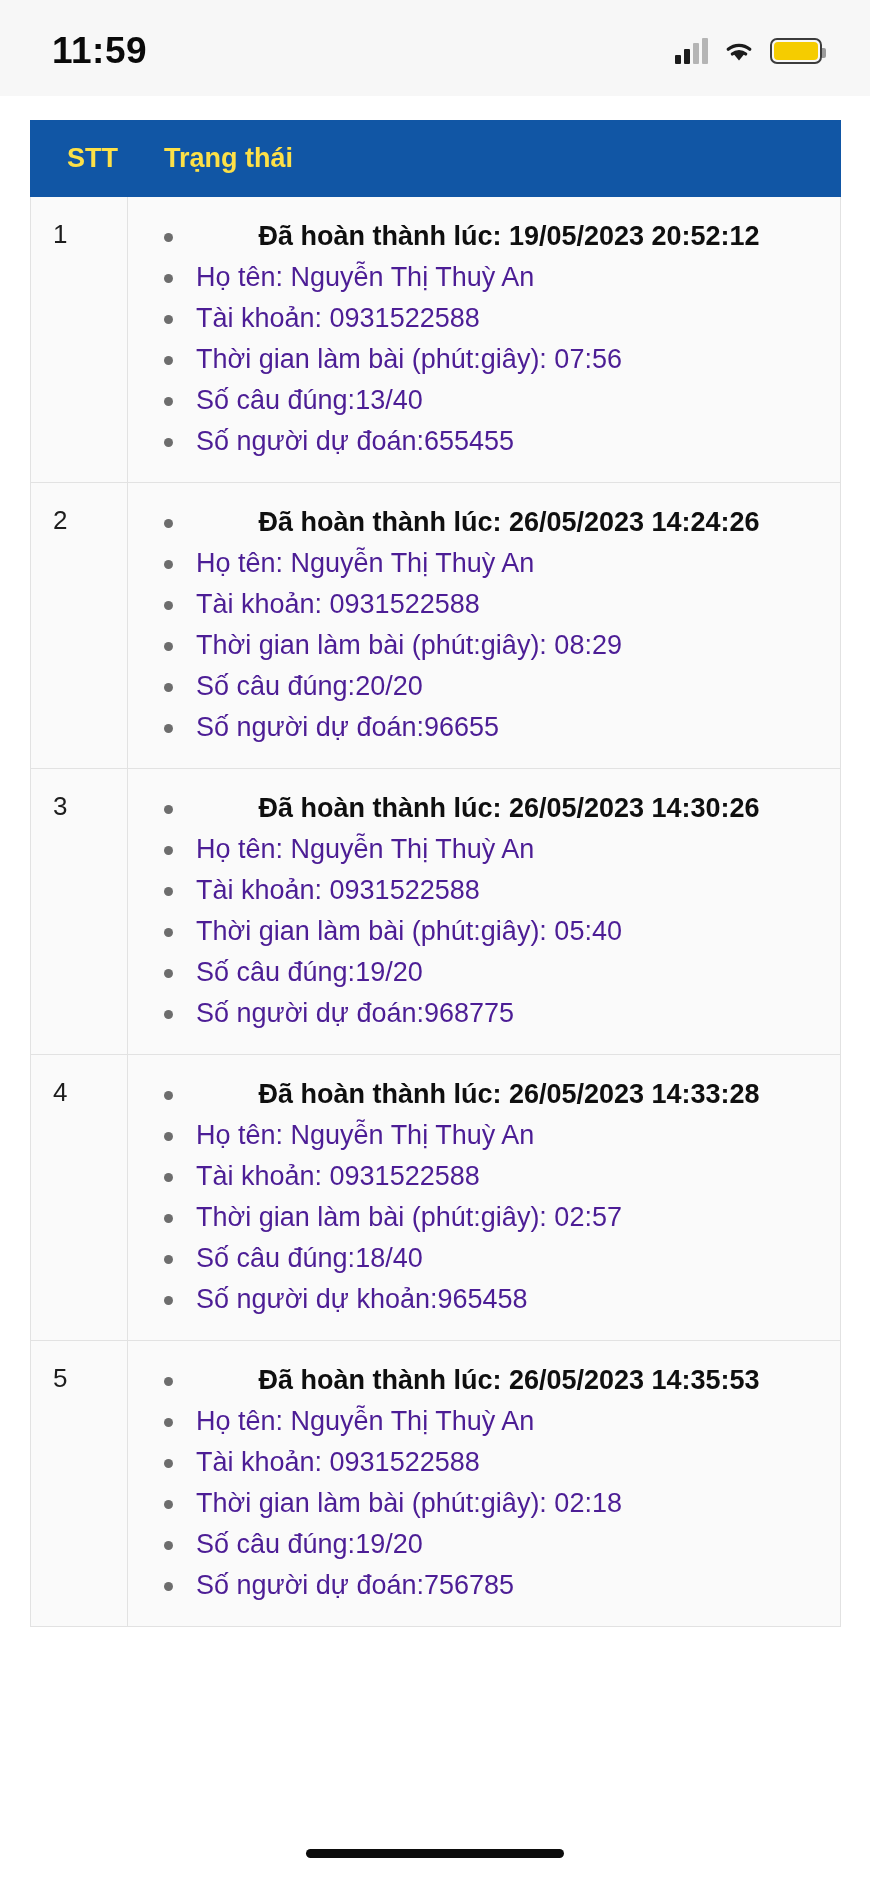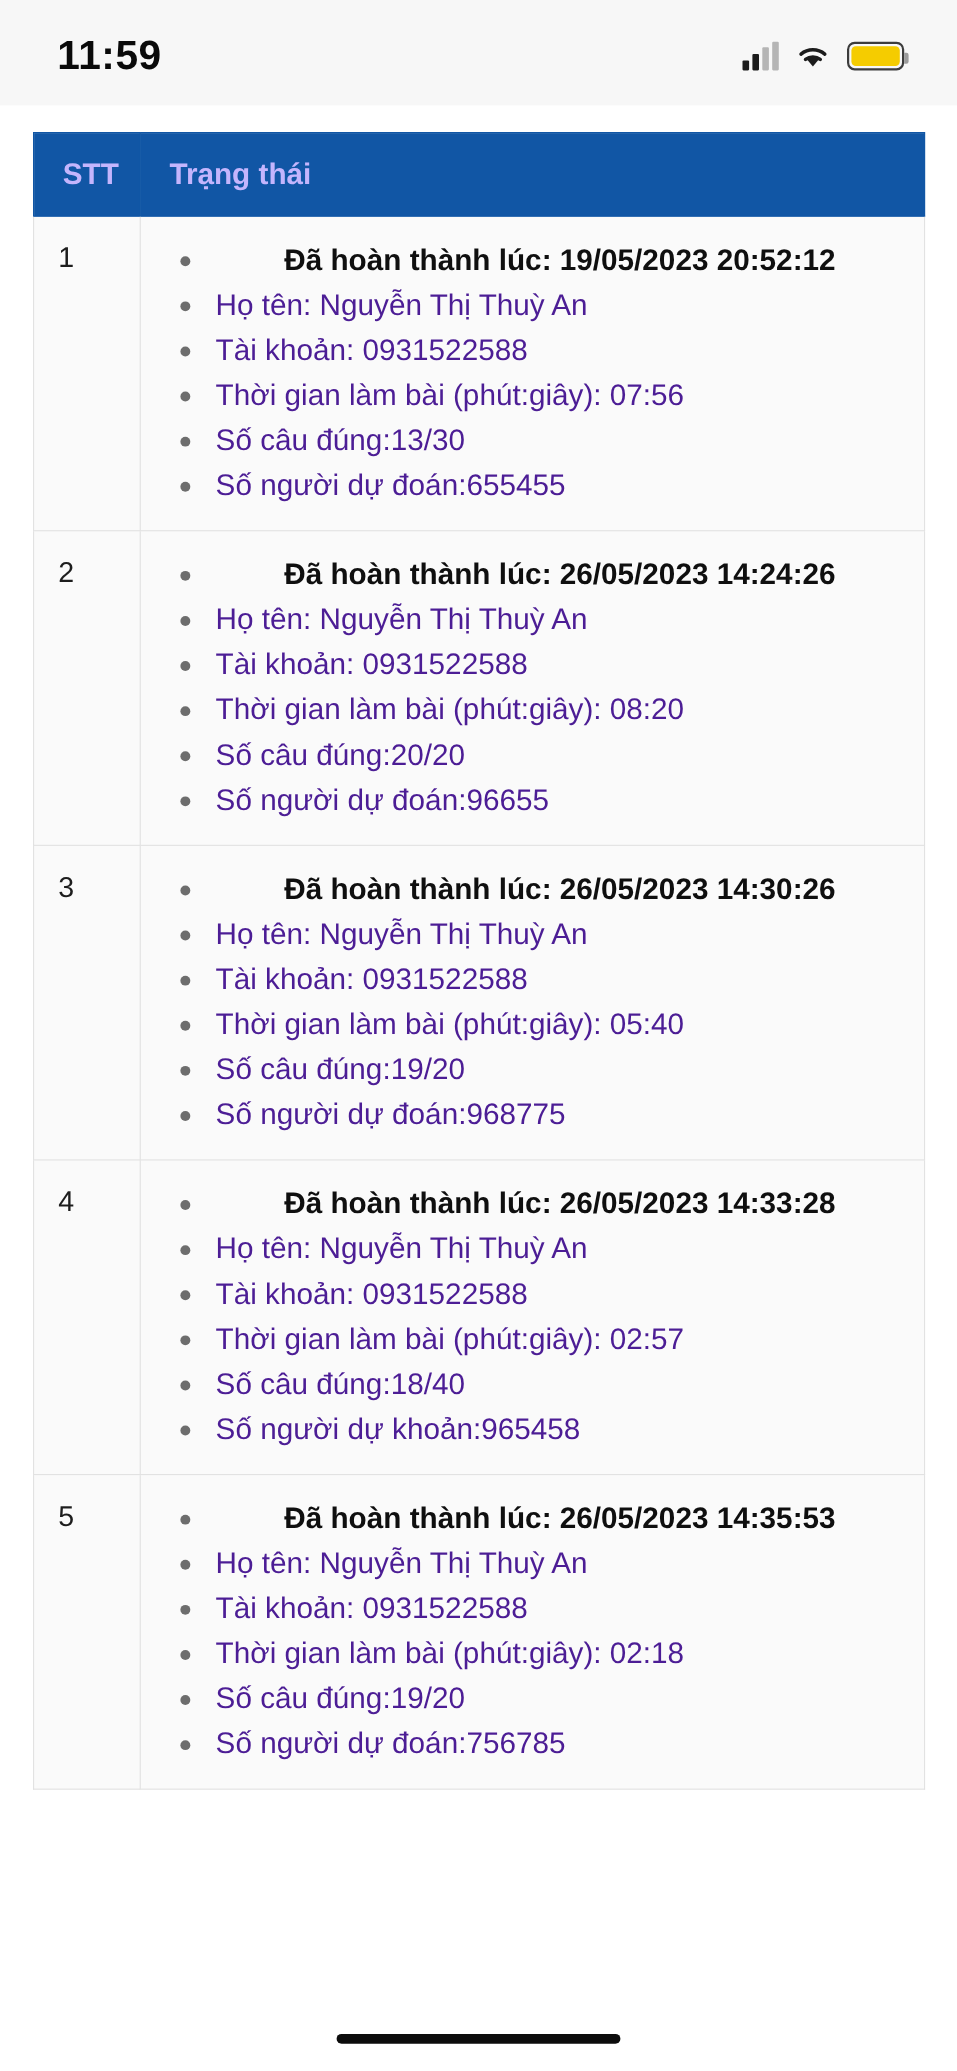--- a/index.html
+++ b/index.html
@@ -134,25 +134,25 @@
     padding: 24px 30px 0 30px;
     overflow: hidden;
   }
   table.result-table {
     width: 810px;
     border-collapse: collapse;
     table-layout: fixed;
   }
   table.result-table thead th {
     background: #1156a5;
-    color: #c4b5fd;
+    color: #fde047;
     font-size: 27px;
     font-weight: 700;
     text-align: left;
-    padding: 22px 26px;
+    padding: 22px 36px;
     border: 1px solid #1156a5;
     vertical-align: middle;
   }
   th.col-stt { width: 97px; }
   th.col-status { width: 713px; }
 
   table.result-table tbody td {
     border: 1px solid #e2e2e2;
     vertical-align: top;
     background: #fafafa;
@@ -250,33 +250,33 @@
       </thead>
       <tbody>
         <tr>
           <td class="cell-stt">1</td>
           <td class="cell-status">
             <ul class="detail-list">
               <li class="strong">Đã hoàn thành lúc: 19/05/2023 20:52:12</li>
               <li>Họ tên: Nguyễn Thị Thuỳ An</li>
               <li>Tài khoản: 0931522588</li>
               <li>Thời gian làm bài (phút:giây): 07:56</li>
-              <li>Số câu đúng:13/30</li>
+              <li>Số câu đúng:13/40</li>
               <li>Số người dự đoán:655455</li>
             </ul>
           </td>
         </tr>
         <tr>
           <td class="cell-stt">2</td>
           <td class="cell-status">
             <ul class="detail-list">
               <li class="strong">Đã hoàn thành lúc: 26/05/2023 14:24:26</li>
               <li>Họ tên: Nguyễn Thị Thuỳ An</li>
               <li>Tài khoản: 0931522588</li>
-              <li>Thời gian làm bài (phút:giây): 08:20</li>
+              <li>Thời gian làm bài (phút:giây): 08:29</li>
               <li>Số câu đúng:20/20</li>
               <li>Số người dự đoán:96655</li>
             </ul>
           </td>
         </tr>
         <tr>
           <td class="cell-stt">3</td>
           <td class="cell-status">
             <ul class="detail-list">
               <li class="strong">Đã hoàn thành lúc: 26/05/2023 14:30:26</li>

